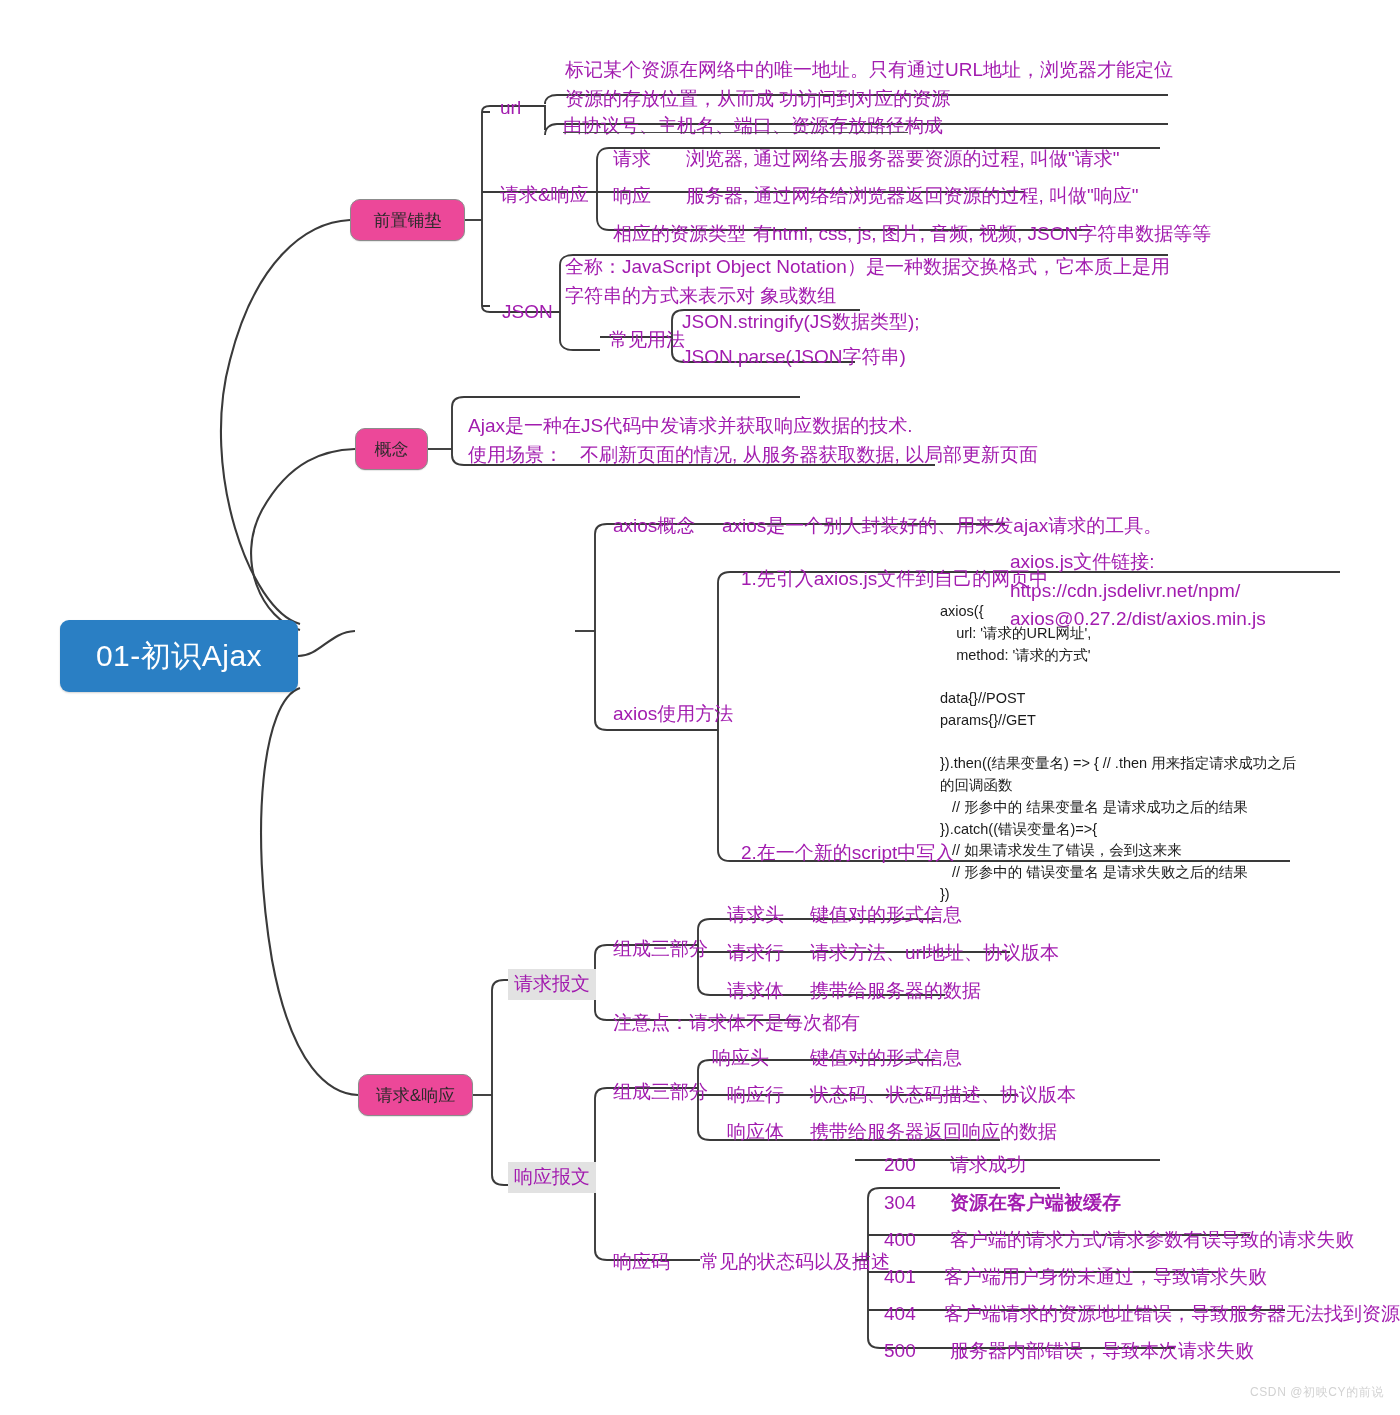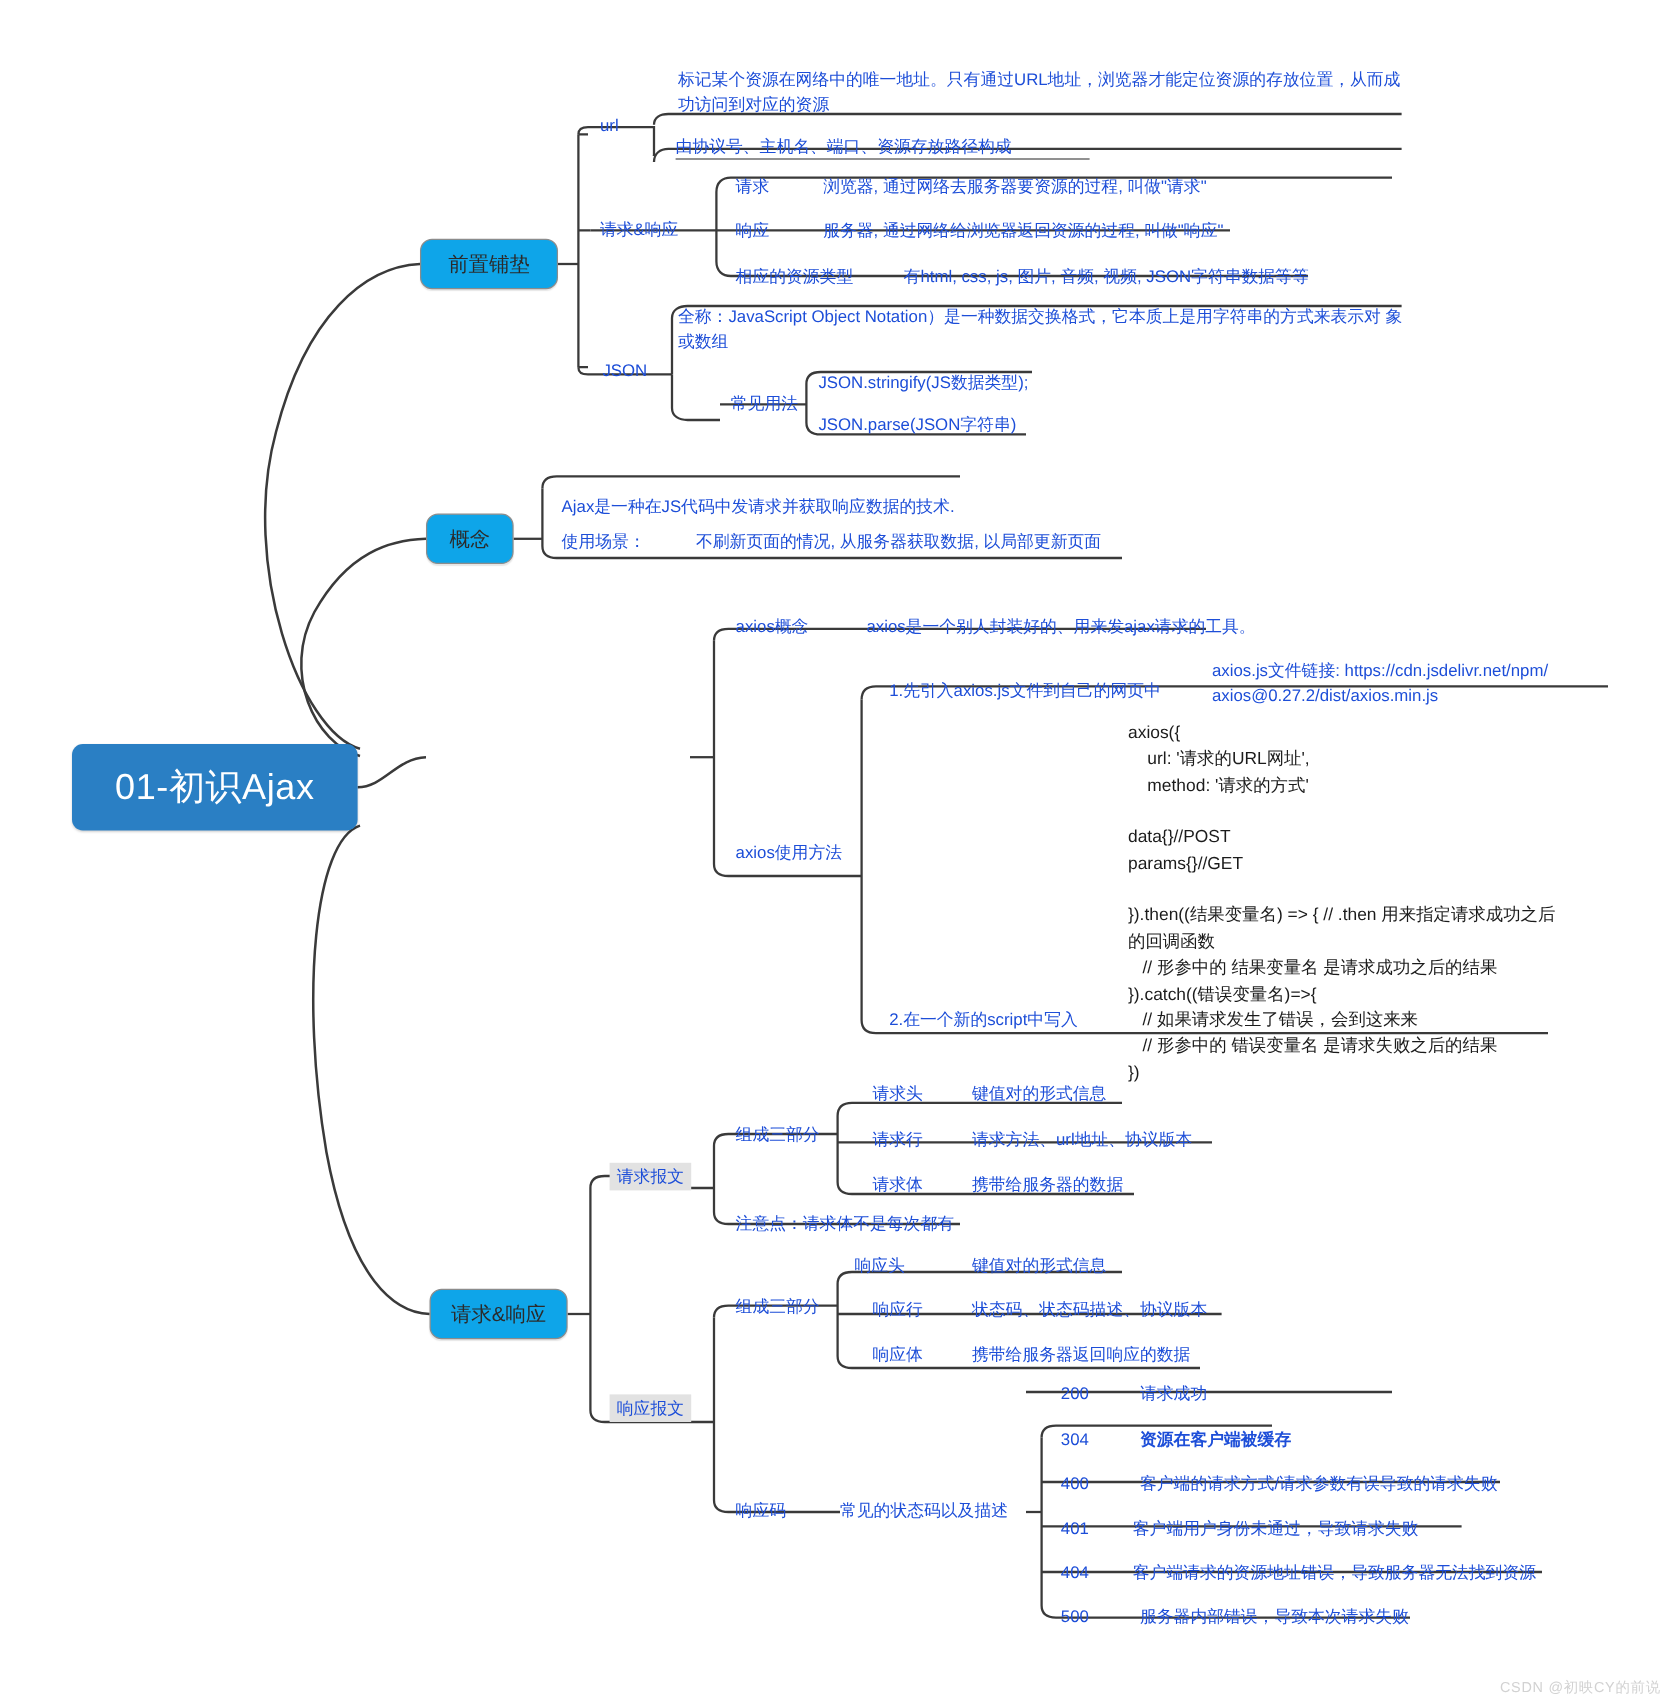--- a/index.html
+++ b/index.html
@@ -34,21 +34,21 @@
     display: flex; align-items: center; justify-content: center;
     color: #ffffff;
     font-size: 30px;
     letter-spacing: .5px;
     box-shadow: 0 1px 2px rgba(0,0,0,.18);
   }
 
   
   .pill {
     position: absolute;
-    background: #0ea5e9;
+    background: #ec4899;
     border: 1.4px solid #8c8c8c;
     border-radius: 10px;
     display: flex; align-items: center; justify-content: center;
     gap: 9px;
     color: #2b2b2b;
     font-size: 17px;
     height: 42px;
     padding: 0 16px;
     box-shadow: 0 1px 1px rgba(0,0,0,.10);
   }
@@ -57,22 +57,22 @@
     border-radius: 50%;
     background: #e0342c;
     display: inline-flex; align-items: center; justify-content: center;
     flex: 0 0 auto;
   }
   .flag-icon svg { display:block; }
 
   
   .leaf {
     position: absolute;
-    font-size: 14px;
-    color: #1d4ed8;
+    font-size: 19px;
+    color: #a21caf;
     line-height: 1.5;
     white-space: pre;
   }
   .leaf.wrap { white-space: normal; }
   .leaf.hl {
     background: #e2e2e2;
     padding: 1px 6px;
   }
   .code {
     position: absolute;
@@ -81,21 +81,21 @@
     line-height: 1.5;
     white-space: pre-wrap;
   }
   .underline-bar {
     position: absolute;
     height: 0;
     border-bottom: 1.7px solid #4a4a4a;
   }
   .watermark {
     position: absolute;
-    right: 16px; bottom: 0;
+    right: 16px; bottom: 14px;
     font-size: 12px;
     color: #d2d2d2;
     letter-spacing: .6px;
   }
 </style>
 </head>
 <body>
 
 <div id="canvas">
 

